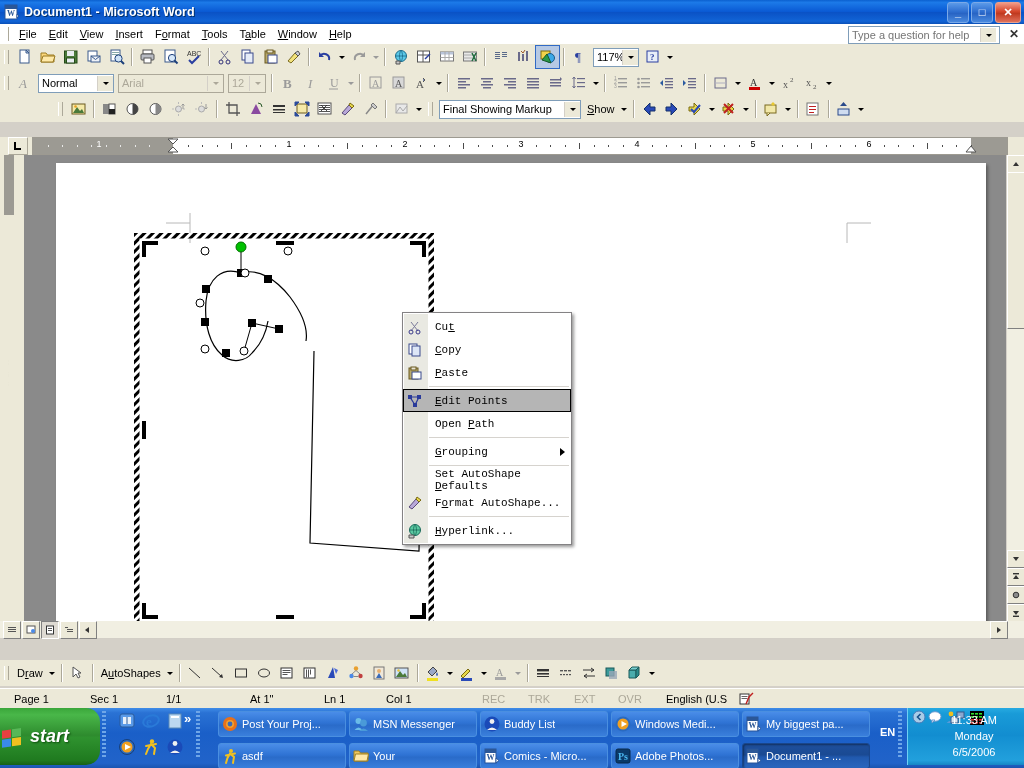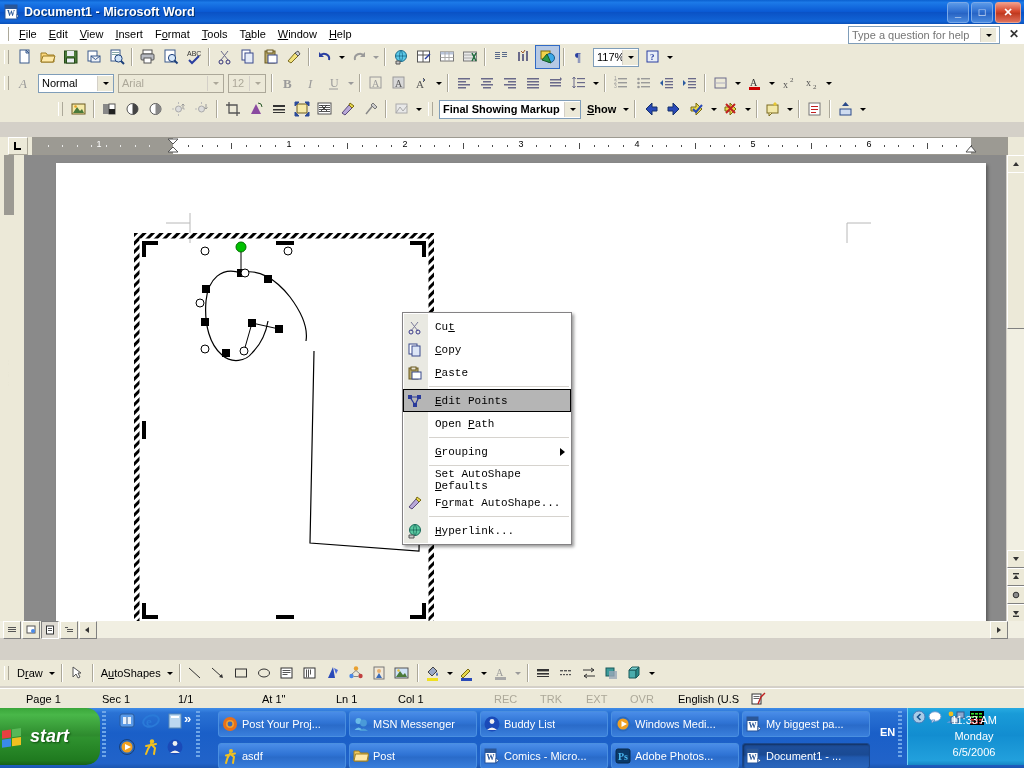--- a/index.html
+++ b/index.html
@@ -33,21 +33,21 @@
   .helpbox{position:absolute;right:24px;top:2px;width:150px;height:16px;background:#fff;border:1px solid #7f9db9;
     display:flex;align-items:center;}
   .helpbox input{border:0;outline:0;width:126px;height:14px;font-size:11px;color:#808080;padding-left:3px;background:transparent;font-family:inherit;}
   .helpbox .dd{width:15px;height:14px;border-left:1px solid #d4d0c8;display:flex;align-items:center;justify-content:center;background:#ece9d8;}
   .helpclose{position:absolute;right:5px;top:3px;font-size:12px;font-weight:bold;color:#333;}
 
   
   .tbrow{position:absolute;left:0;width:1024px;background:#ece9d8;display:flex;align-items:center;}
   #tb-standard{top:44px;height:26px;}
   #tb-formatting{top:70px;height:26px;}
-  #tb-picture{top:96px;height:26px;font-weight:bold;}
+  #tb-picture{top:96px;height:26px;}
   .tbtn{width:23px;height:22px;display:flex;align-items:center;justify-content:center;flex:0 0 auto;position:relative;}
   .tbtn.pressed{border:1px solid #316ac5;background:#b6c9e4;}
   .sep{width:1px;height:18px;background:#aca899;border-right:1px solid #fff;margin:0 3px;flex:0 0 auto;}
   .arrowbtn{width:11px;height:22px;display:flex;align-items:center;justify-content:center;flex:0 0 auto;}
   .dncaret{width:0;height:0;border-left:3px solid transparent;border-right:3px solid transparent;border-top:3px solid #000;}
   .combo{height:17px;background:#fff;border:1px solid #7f9db9;display:flex;align-items:center;flex:0 0 auto;margin:0 2px;}
   .combo .ctext{padding-left:3px;font-size:11px;overflow:hidden;white-space:nowrap;flex:1;}
   .combo .cbtn{width:15px;height:15px;background:#ece9d8;border-left:1px solid #d4d0c8;display:flex;align-items:center;justify-content:center;}
   .combo.dis{background:#ece9d8;border-color:#aca899;}
   .combo.dis .ctext{color:#aca899;}
@@ -1269,21 +1269,21 @@
           <path d="M2 5 L5 2 L12 2 L9 5Z" fill="#7ad0d0" stroke="#1a5a5a"></path>
           <path d="M9 5 L12 2 L12 10 L9 13Z" fill="#2a8a8a" stroke="#1a5a5a"></path>
         </svg>
       </div>
     <div class="arrowbtn">
         <div class="dncaret"></div>
       </div>
   </div>
 
   <div class="statusbar">
-    <div class="sbcell" style="margin-left:20px;width:64px">Page 1</div>
+    <div class="sbcell" style="margin-left:8px;width:64px">Page 1</div>
     <div class="sbcell" style="width:64px">Sec 1</div>
     <div class="sbcell" style="width:72px">1/1</div>
     <div class="sbcell" style="width:62px">At 1"</div>
     <div class="sbcell" style="width:50px">Ln 1</div>
     <div class="sbcell" style="width:84px">Col 1</div>
     <div class="sbcell dim" style="width:34px">REC</div>
     <div class="sbcell dim" style="width:34px">TRK</div>
     <div class="sbcell dim" style="width:32px">EXT</div>
     <div class="sbcell dim" style="width:36px">OVR</div>
     <div class="sbcell">English (U.S</div>
@@ -1413,21 +1413,21 @@
             </span>
             <span class="tklab">asdf</span>
           </div>
           <div class="tkbtn" style="left:131px;width:126px">
             <span class="tkicon">
               <svg width="16" height="16">
                 <path d="M1 3h5l1.5 2H15v8H1z" fill="#f0c860" stroke="#a08020"></path>
                 <path d="M2.5 6h13l-1.5 7H1z" fill="#ffe8a8" stroke="#a08020"></path>
               </svg>
             </span>
-            <span class="tklab">Post</span>
+            <span class="tklab">Your</span>
           </div>
           <div class="tkbtn" style="left:262px;width:126px">
             <span class="tkicon">
               <svg width="16" height="16">
                 <rect x="1" y="1" width="11" height="14" fill="#fff" stroke="#26559b"></rect>
                 <rect x="1" y="1" width="11" height="4" fill="#2b5797"></rect>
                 <path d="M12 10 L15 12.5 L12 15 Z" fill="#fff" stroke="#26559b"></path>
                 <text x="2.5" y="12" font-size="8" fill="#2b5797" font-family="Liberation Serif, serif" font-weight="bold">W</text>
               </svg>
             </span>

